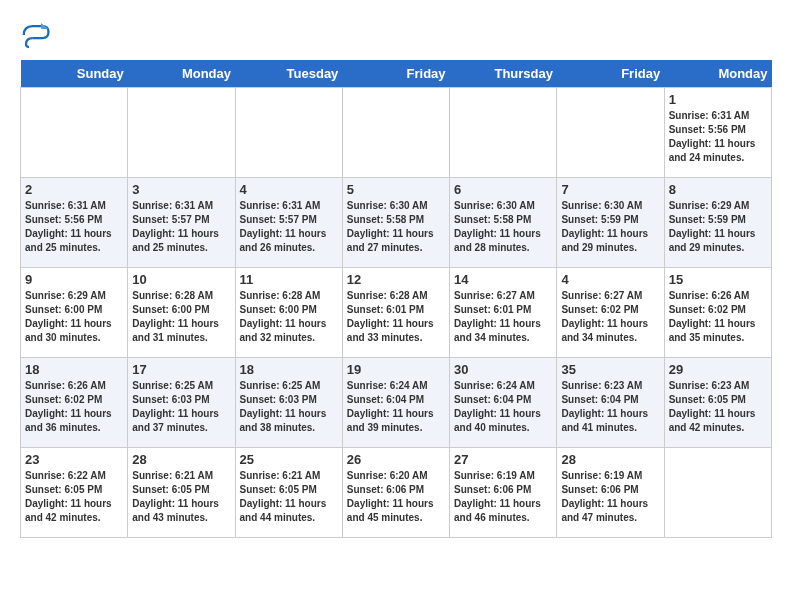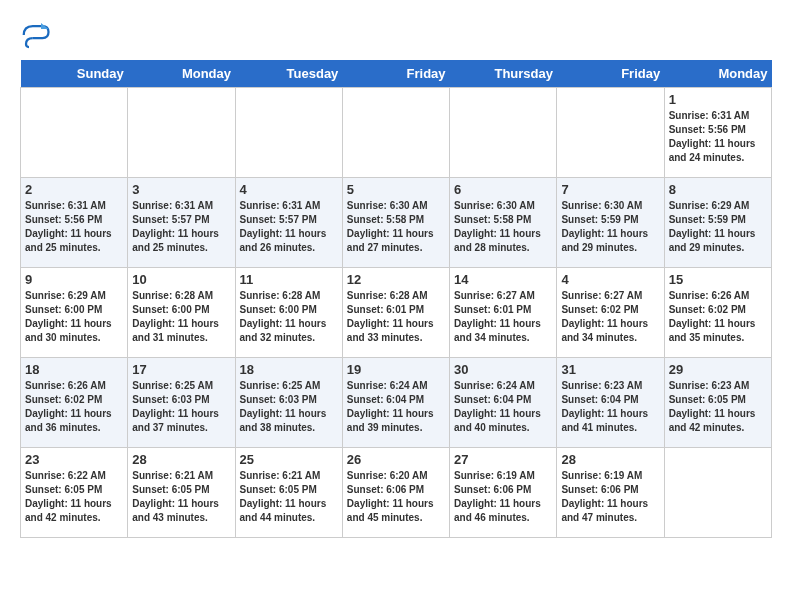--- a/index.html
+++ b/index.html
@@ -252,21 +252,21 @@
 Sunset: 6:04 PM
 Daylight: 11 hours and 39 minutes.</div>
         </td>
         <td>
           <span class="day-number">30</span>
           <div class="day-info" style="white-space: pre-line;">Sunrise: 6:24 AM
 Sunset: 6:04 PM
 Daylight: 11 hours and 40 minutes.</div>
         </td>
         <td>
-          <span class="day-number">31</span>
+          <span class="day-number">35</span>
           <div class="day-info" style="white-space: pre-line;">Sunrise: 6:23 AM
 Sunset: 6:04 PM
 Daylight: 11 hours and 41 minutes.</div>
         </td>
         <td>
           <span class="day-number">29</span>
           <div class="day-info" style="white-space: pre-line;">Sunrise: 6:23 AM
 Sunset: 6:05 PM
 Daylight: 11 hours and 42 minutes.</div>
         </td>

